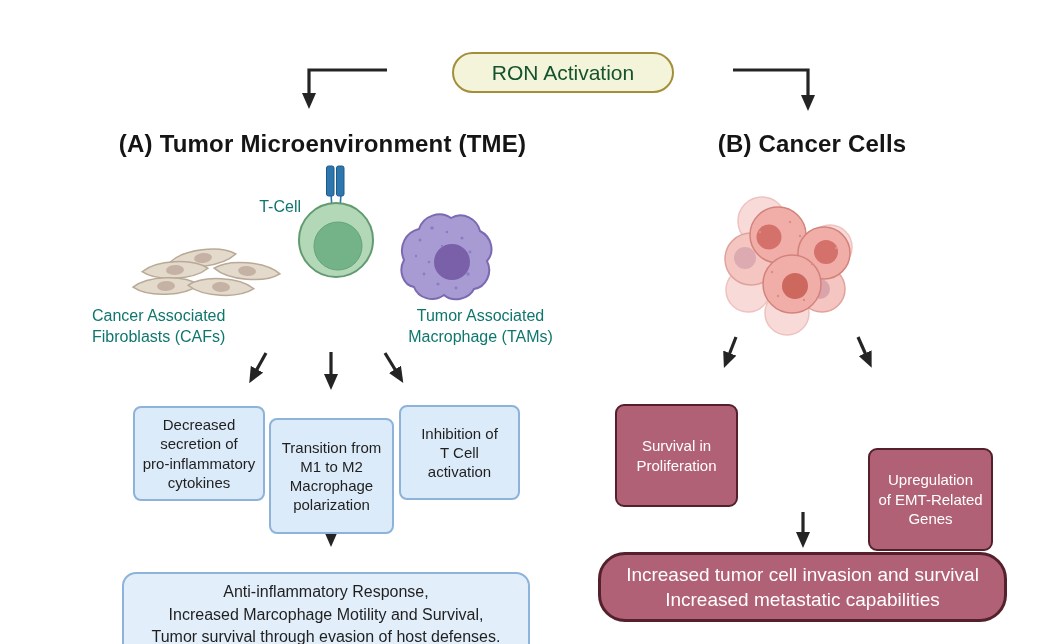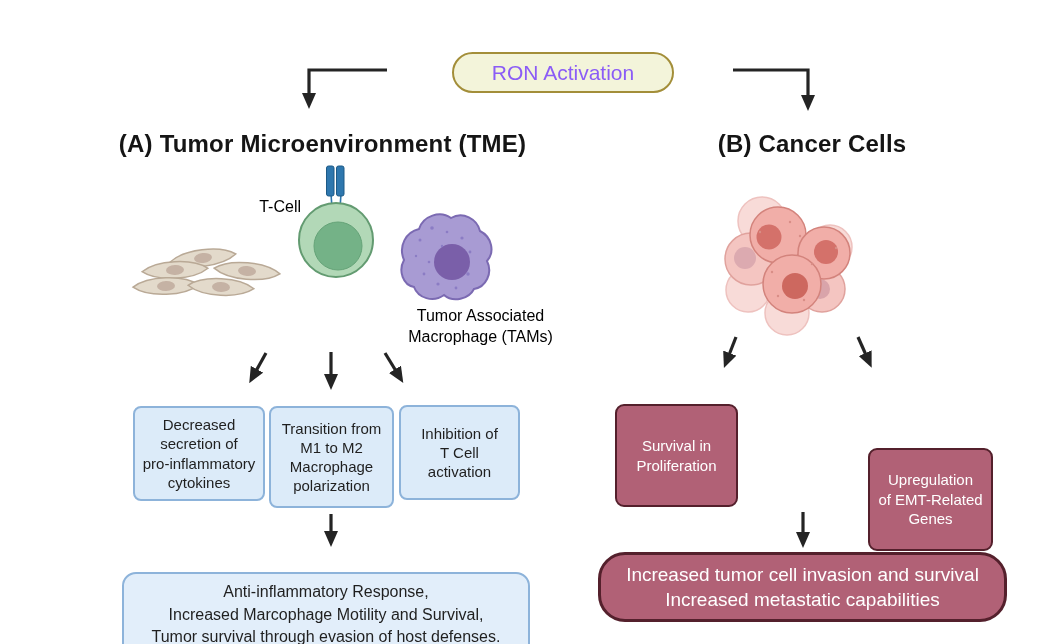--- a/index.html
+++ b/index.html
@@ -5,24 +5,24 @@
   html,body{margin:0;padding:0;background:#ffffff;}
   .canvas{
     position:relative;width:1042px;height:644px;background:#ffffff;
     font-family:"Liberation Sans",sans-serif;color:#1e1e1e;overflow:hidden;
   }
   .abs{position:absolute;box-sizing:border-box;}
   .svg-layer{position:absolute;left:0;top:0;width:1042px;height:644px;pointer-events:none;}
   .pill{
     display:flex;align-items:center;justify-content:center;
     background:#f3f4da;border:2.5px solid #a38e39;border-radius:22px;
-    font-size:21px;color:#8b5cf6;
+    font-size:21px;color:#14532d;
   }
   .heading{font-weight:bold;font-size:24px;text-align:center;color:#151515;letter-spacing:.2px;}
-  .cell-label{font-size:16px;color:#000000;line-height:1.3;white-space:pre-line;}
+  .cell-label{font-size:16px;color:#0f766e;line-height:1.3;white-space:pre-line;}
   .box{
     display:flex;align-items:center;justify-content:center;text-align:center;
     white-space:pre-line;padding:4px 6px;
   }
   .box.blue{
     background:#dcebf9;border:2px solid #8db3da;border-radius:8px;
     font-size:15px;line-height:1.28;color:#1f1f1f;
   }
   .box.blue-big{
     background:#e2eefa;border:2px solid #8db3da;border-radius:14px;
@@ -157,28 +157,30 @@
   </svg>
 
   <div class="abs pill" style="left:452px;top:52px;width:222px;height:41px;">
     <span>RON Activation</span>
   </div>
 
   <div class="abs heading" style="left:110px;top:130px;width:425px;">(A) Tumor Microenvironment (TME)</div>
   <div class="abs heading" style="left:697px;top:130px;width:230px;">(B) Cancer Cells</div>
 
   <div class="abs cell-label" style="left:243px;top:197px;width:58px;text-align:right;">T-Cell</div>
+  <div class="abs cell-label" style="left:92px;top:306px;text-align:left;">Cancer Associated
+Fibroblasts (CAFs)</div>
   <div class="abs cell-label" style="left:398px;top:306px;width:165px;text-align:center;">Tumor Associated
 Macrophage (TAMs)</div>
 
   <div class="abs box blue" style="left:133px;top:406px;width:132px;height:95px;">Decreased
 secretion of
 pro-inflammatory
 cytokines</div>
-  <div class="abs box blue" style="left:269px;top:406px;width:125px;height:102px;">Transition from
+  <div class="abs box blue" style="left:269px;top:418px;width:125px;height:116px;">Transition from
 M1 to M2
 Macrophage
 polarization</div>
   <div class="abs box blue" style="left:399px;top:405px;width:121px;height:95px;">Inhibition of
 T Cell
 activation</div>
 
   <div class="abs box blue-big" style="left:122px;top:572px;width:408px;height:86px;">Anti-inflammatory Response,
 Increased Marcophage Motility and Survival,
 Tumor survival through evasion of host defenses.</div>

